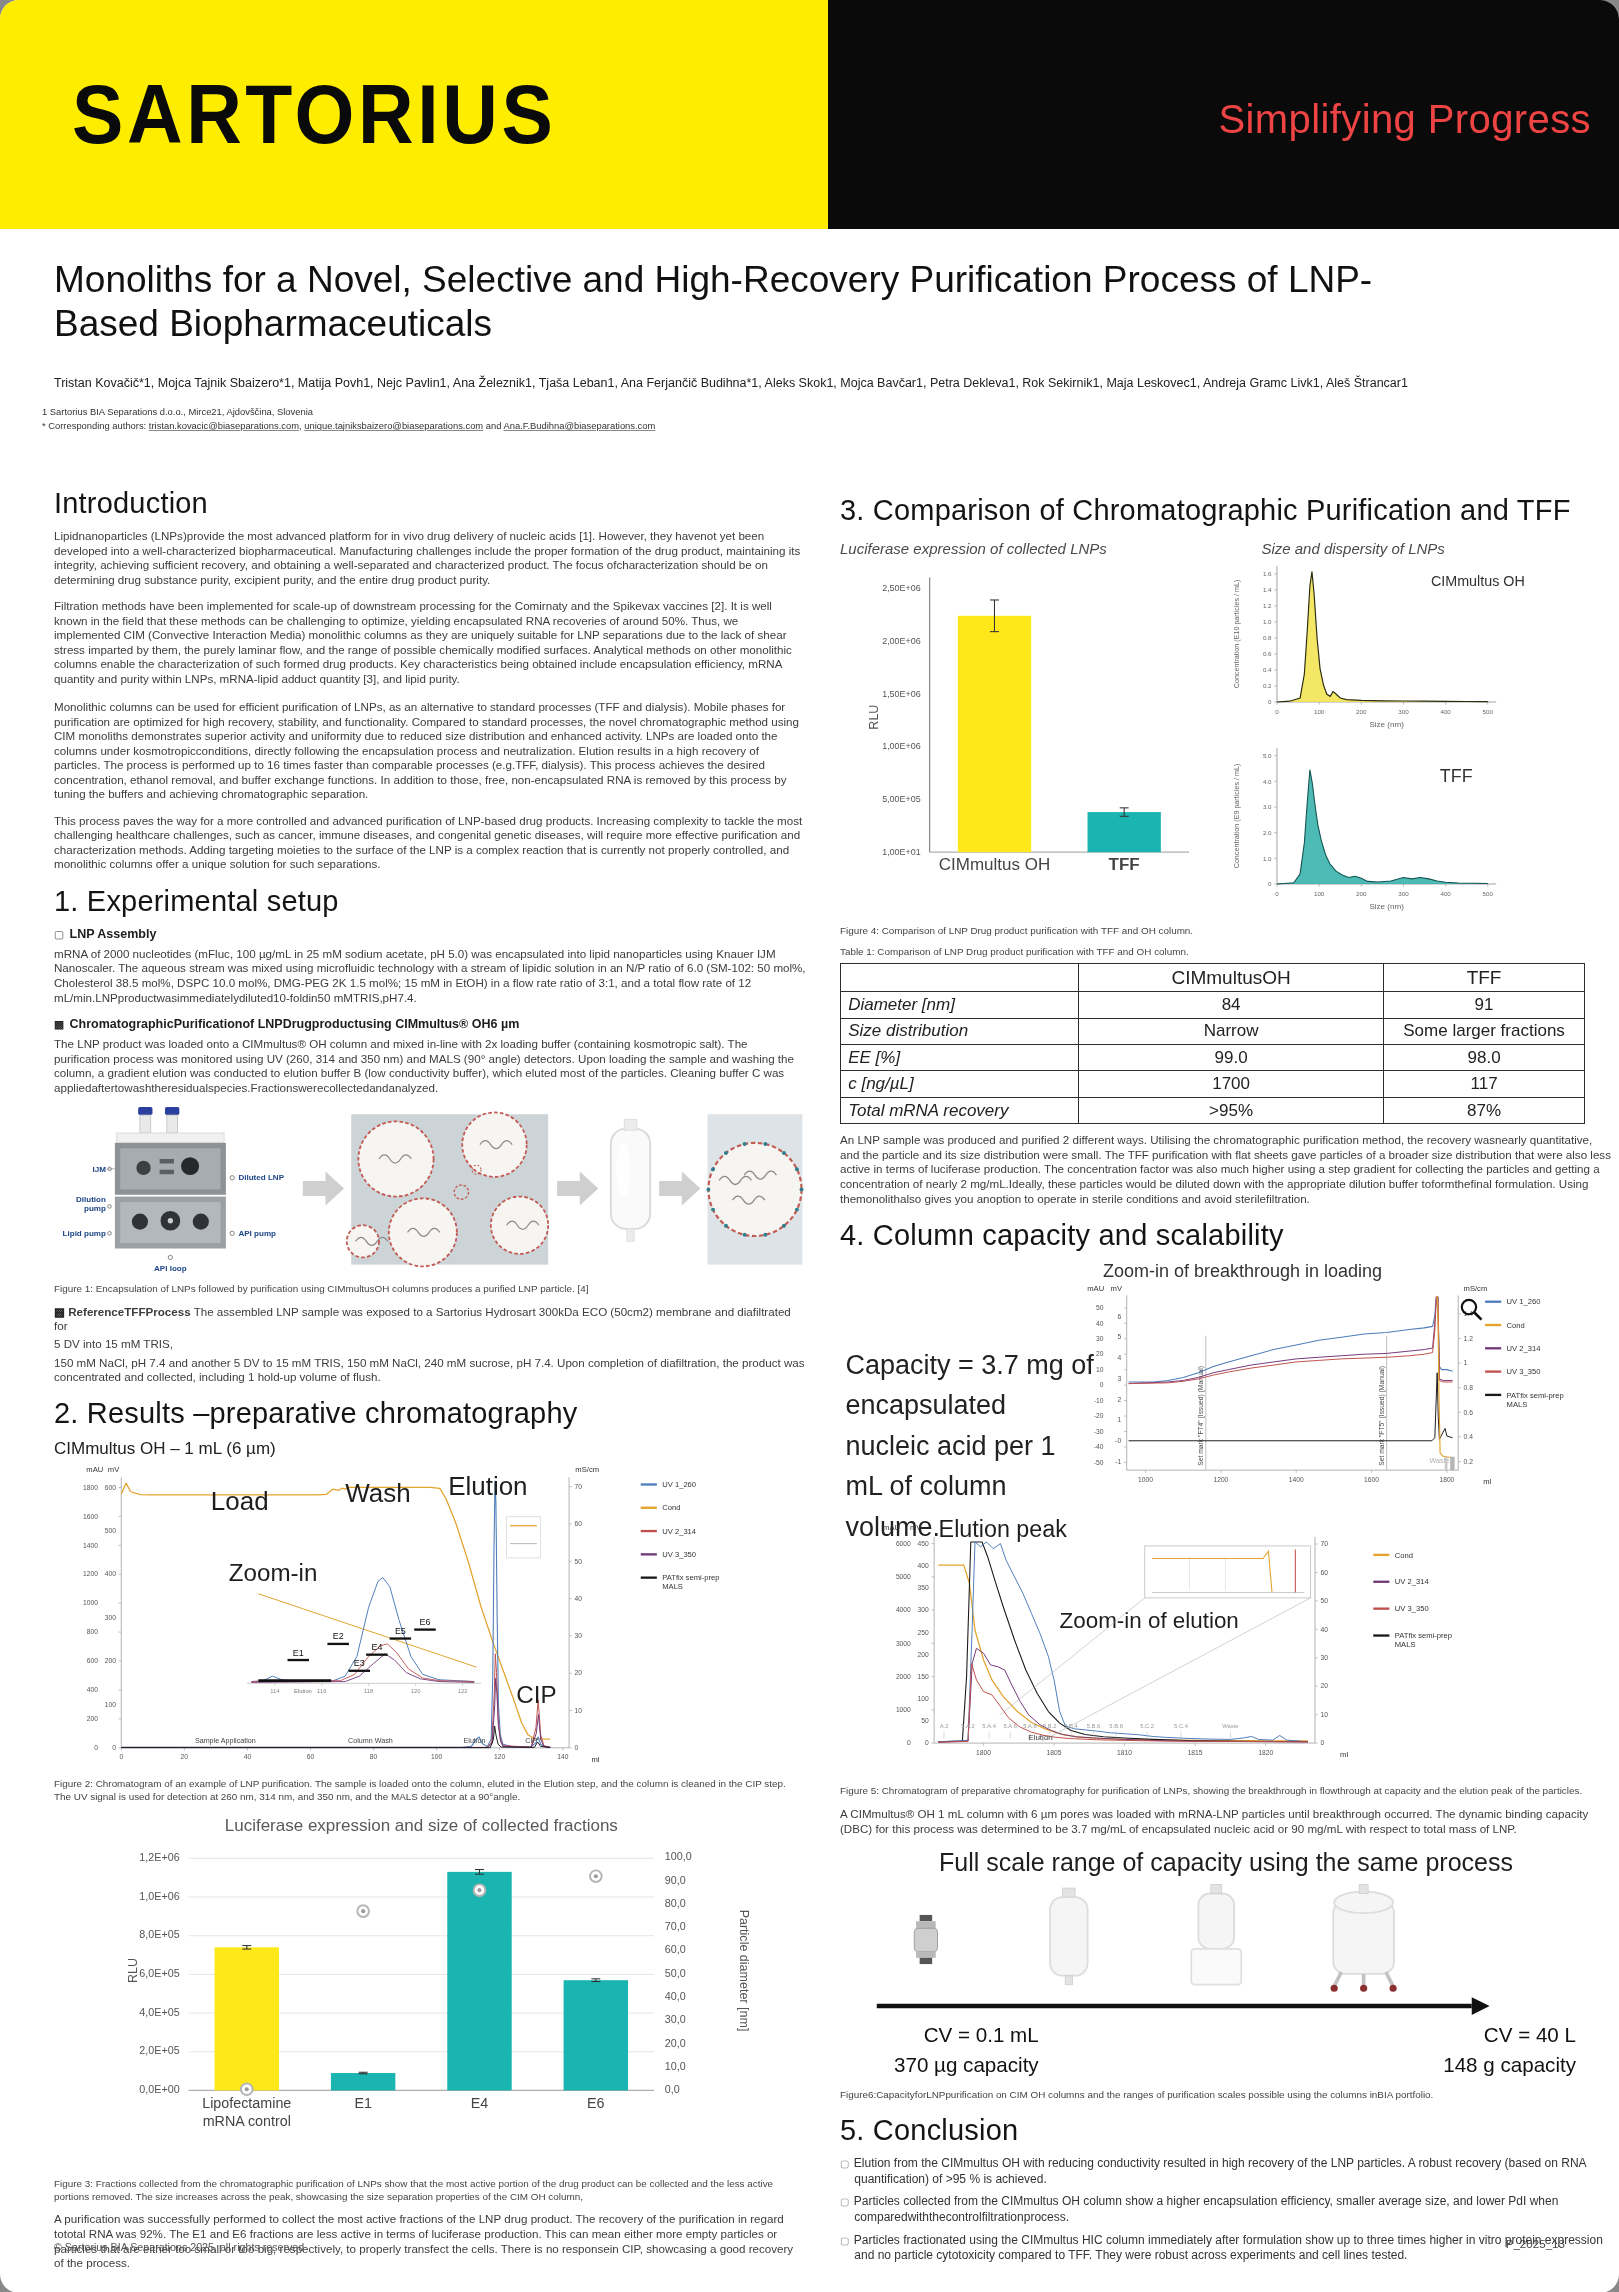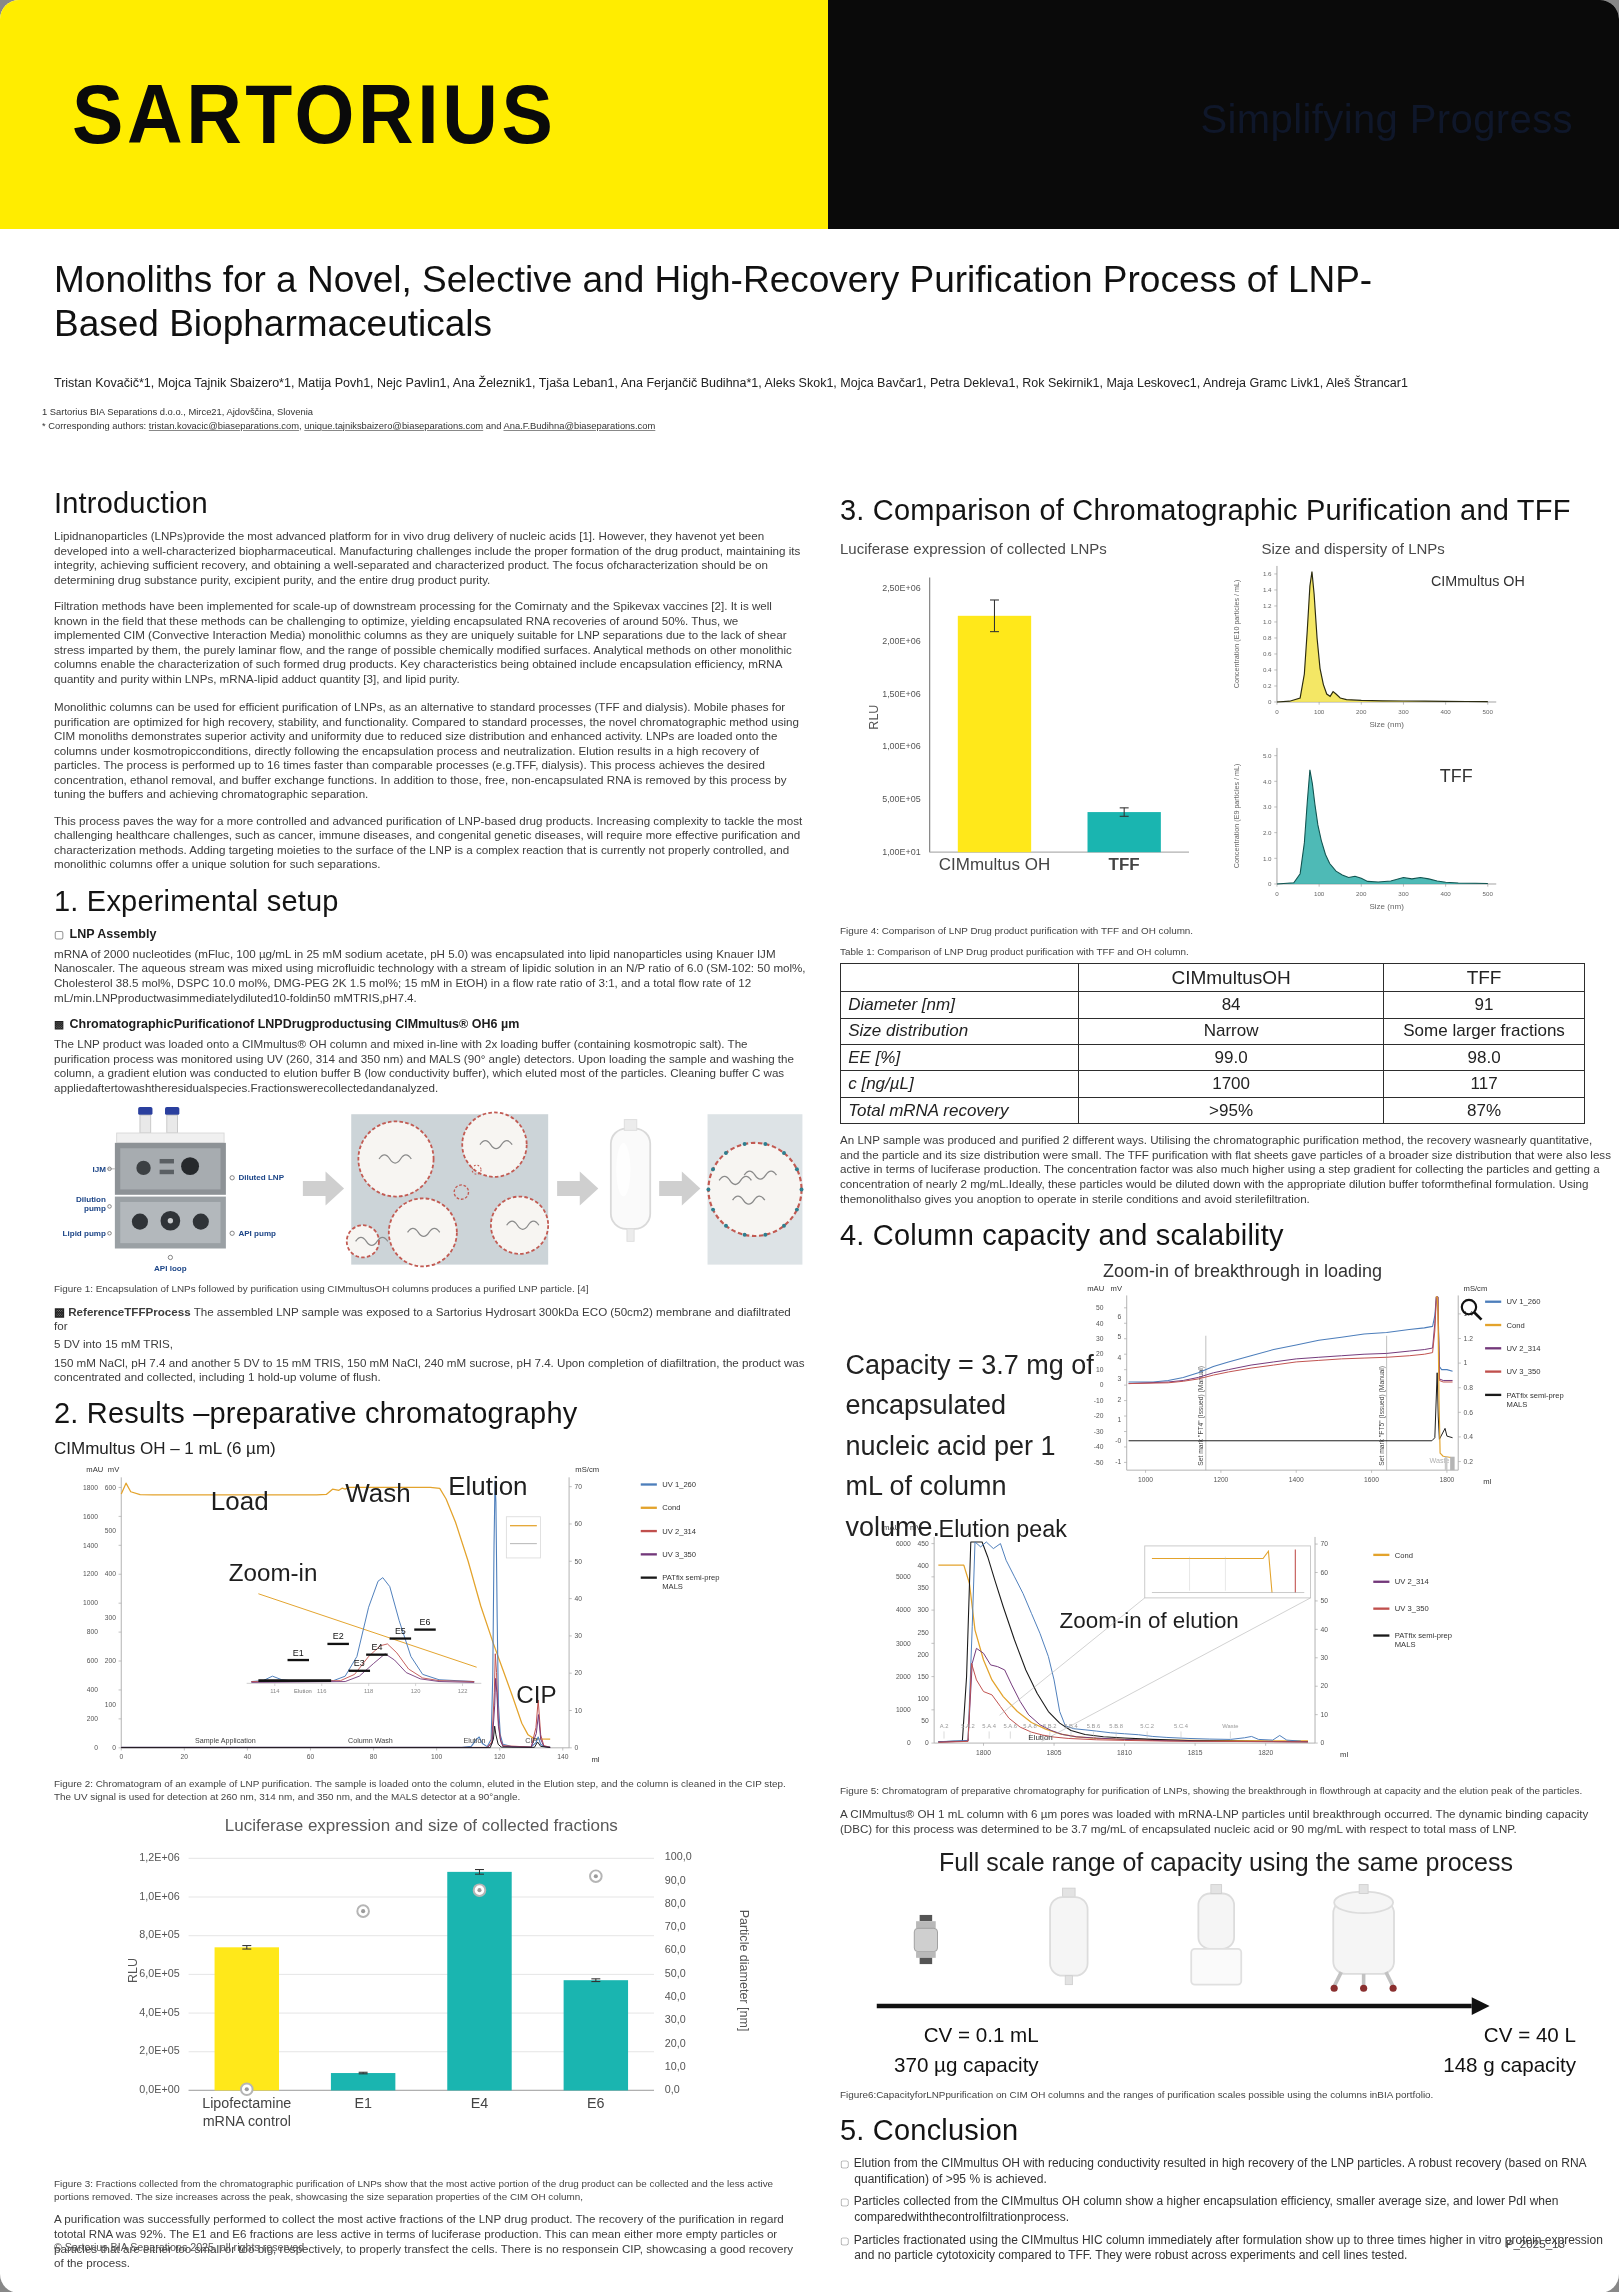--- a/index.html
+++ b/index.html
@@ -4,21 +4,21 @@
 <style>
   html,body{margin:0;padding:0;background:#888;}
   #poster{position:relative;width:1619px;height:2293px;background:#fff;
     font-family:"Liberation Sans",sans-serif;color:#222;overflow:hidden;border-radius:19px;}
   
   .hdr{position:absolute;top:0;left:0;width:1619px;height:229px;}
   .hdr .yellow{position:absolute;left:0;top:0;width:828px;height:229px;background:#FFED00;}
   .hdr .black{position:absolute;left:828px;top:0;width:791px;height:229px;background:#0a0a0a;}
   .logo{position:absolute;left:72px;top:70px;font-size:77px;font-weight:800;letter-spacing:3.6px;
     color:#0a0a0a;font-family:"Liberation Sans",sans-serif;transform:scaleY(1.08);}
-  .tagline{position:absolute;right:46px;top:97px;font-size:40px;font-weight:300;color:#0f172a;letter-spacing:0.4px;}
+  .tagline{position:absolute;right:28px;top:97px;font-size:40px;font-weight:300;color:#ef4444;letter-spacing:0.4px;}
   
   .title{position:absolute;left:54px;top:258px;width:1415px;font-size:37px;font-weight:300;line-height:1.2;color:#111;}
   .authors{position:absolute;left:54px;top:376px;width:1540px;font-size:12.5px;color:#222;}
   .affil{position:absolute;left:42px;top:405px;width:1254px;font-size:9.4px;color:#333;line-height:1.5;}
   .email{text-decoration:underline;text-decoration-color:#888;color:#333;}
   
   .colL{position:absolute;left:54px;top:487px;width:752px;}
   .colR{position:absolute;left:840px;top:494px;width:772px;}
   .h1{font-size:29px;font-weight:300;color:#141414;margin:12.5px 0 9px 0;letter-spacing:0.2px;}
   .h2{font-size:17px;font-weight:400;color:#222;margin:9px 0 3.6px 0;}
@@ -36,21 +36,21 @@
   .capacity{position:absolute;left:5.4px;top:63px;width:251px;font-size:27px;font-weight:300;line-height:1.5;color:#222;}
   .recovery{font-size:26px;font-weight:300;color:#1e1e1e;text-align:center;margin:5.4px 0 7.2px 0;}
   .fullscale{font-size:25px;font-weight:300;color:#1e1e1e;text-align:center;margin:10.7px 0 3.6px 0;}
   .cvrow{display:flex;justify-content:space-between;padding:5.4px 36px 0 54px;}
   .cv{font-size:20.6px;font-weight:300;color:#111;text-align:right;line-height:1.45;}
   ul.concl{list-style:none;margin:5.4px 0 0 0;padding:0;}
   ul.concl li{font-size:12px;line-height:1.3;color:#333;margin:0 0 7.2px 0;padding-left:14.3px;text-indent:-14.3px;}
   ul.concl li .bq{color:#888;margin-right:4.5px;font-size:9.9px;}
   .footerL{position:absolute;left:54px;top:2241px;font-size:10.7px;color:#555;}
   .footerR{position:absolute;right:54px;top:2237px;font-size:11.6px;color:#444;}
-  .subtitleRow{display:flex;margin:13px 0 0 0;}
+  .subtitleRow{display:flex;margin:13px 0 0 0;font-style:italic;}
   .subtitleRow .s1{width:394px;font-size:15px;color:#4a4a4a;}
   .subtitleRow .s2{width:376px;font-size:15px;color:#4a4a4a;padding-left:54px;}
   .fig4row{display:flex;}
   .btRow{position:relative;height:228px;}
   .btTitle{font-size:18px;color:#333;text-align:center;margin:9px 0 0 134px;width:537px;}
 </style>
 </head>
 <body>
 
 <div id="poster">

